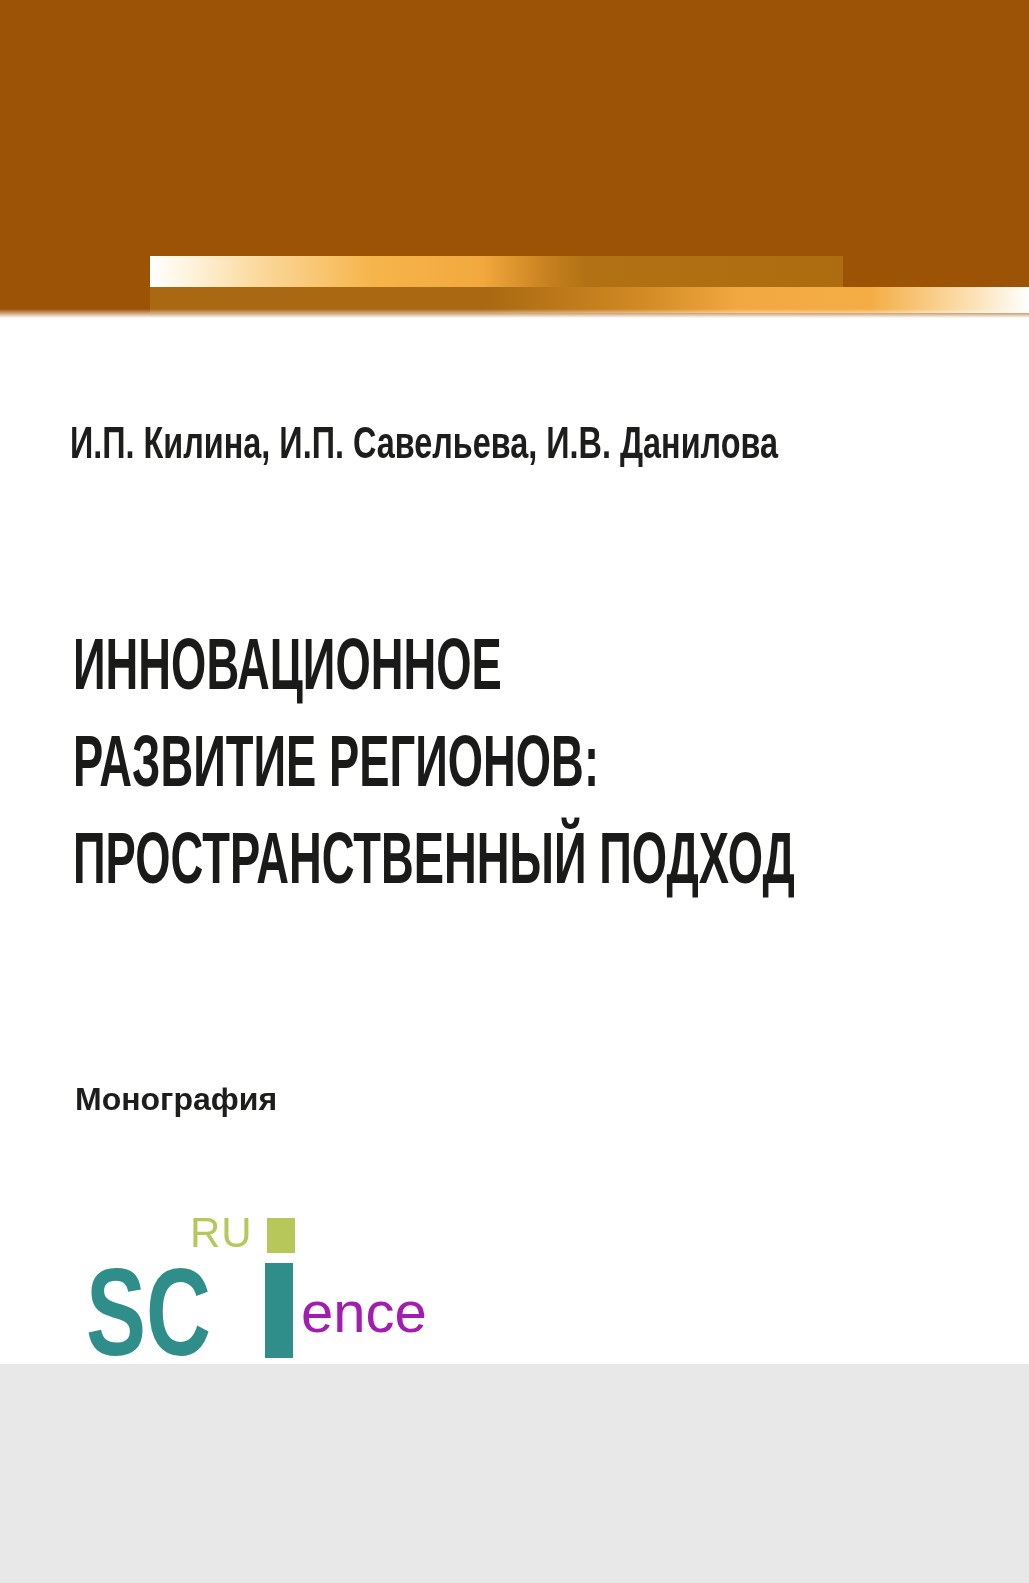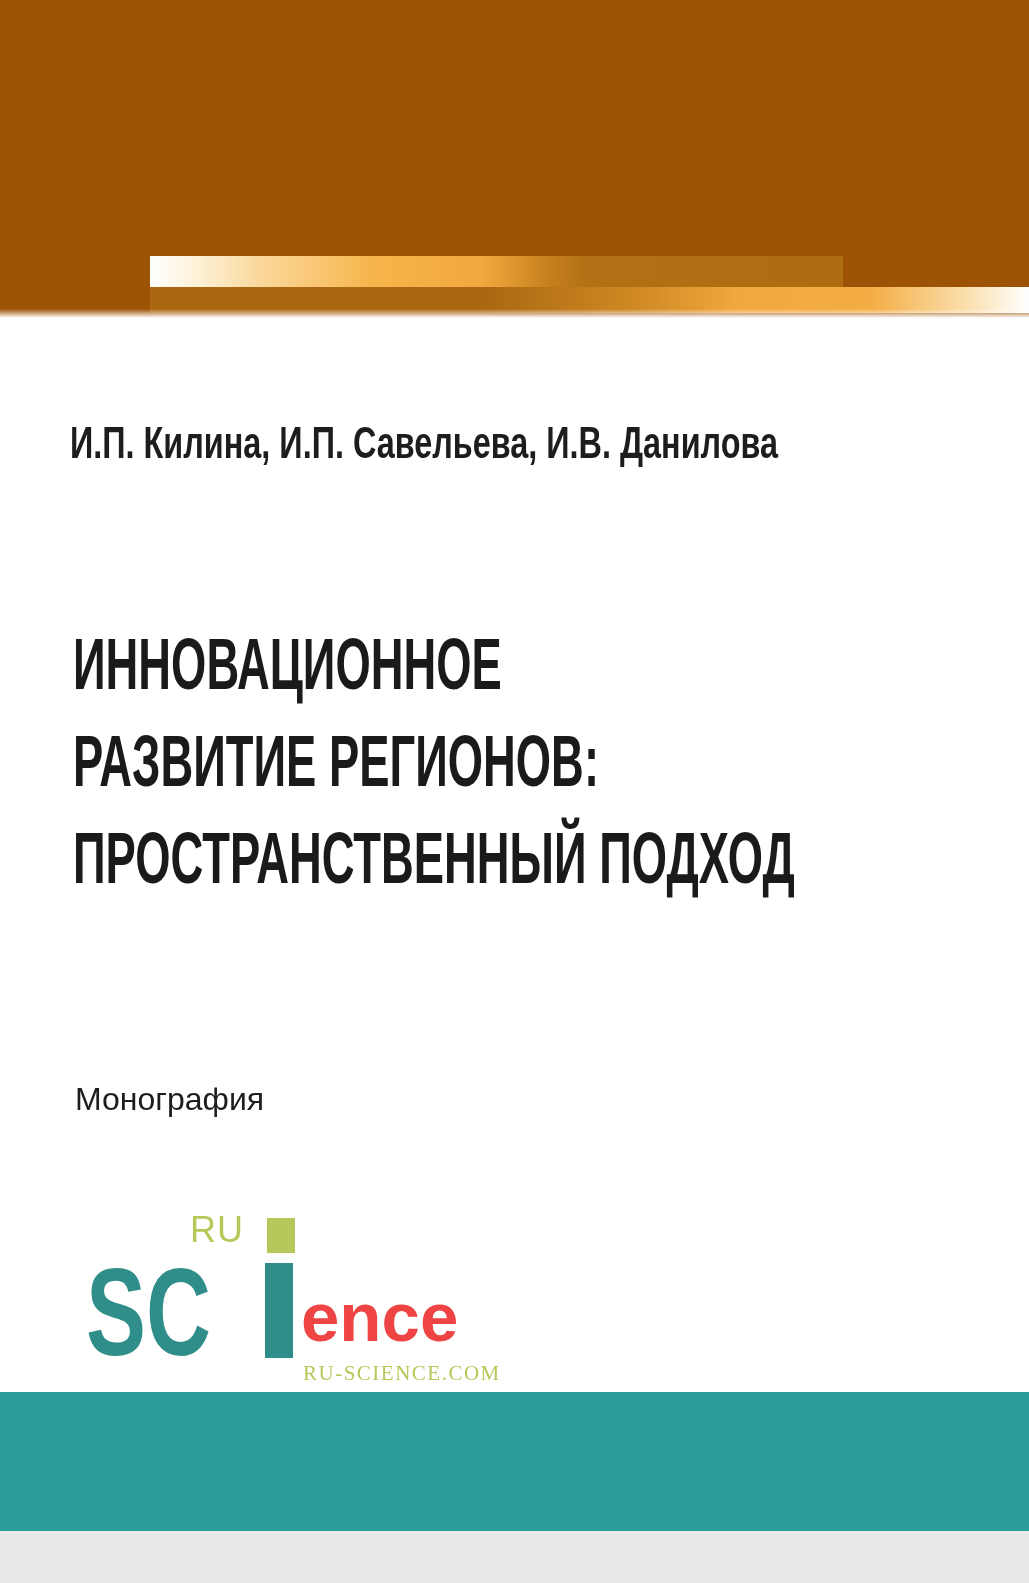--- a/index.html
+++ b/index.html
@@ -1,18 +1,18 @@
 <!DOCTYPE html>
 <html><head>
 <meta charset="utf-8">
 <style>
   html,body{margin:0;padding:0;background:#e8e8e8;}
   .page{
     position:relative;
-    width:1029px;height:1531px;
+    width:1029px;height:1364px;
     background:#ffffff;
     overflow:hidden;
     font-family:"Liberation Sans", sans-serif;
   }
   
   .header-band{
     position:absolute;left:0;top:0;width:1029px;height:318px;
     background:#9c5306;
   }
   .strip-upper{
@@ -40,45 +40,45 @@
     letter-spacing:0px;
   }
   .title{
     position:absolute;left:73px;top:616px;
     font-size:72px;font-weight:700;color:#1a1a18;
     line-height:97px;white-space:nowrap;
     transform:scaleX(0.63);transform-origin:left top;
   }
   .subtitle{
     position:absolute;left:75px;top:1083px;
-    font-size:32px;font-weight:400;color:#1d1d1b;
+    font-size:32px;font-weight:700;color:#1d1d1b;
     line-height:1;white-space:nowrap;
   }
   
   .logo-ru{
     position:absolute;left:190px;top:1212px;
-    font-size:36px;font-weight:400;color:#b7c75a;
+    font-size:42px;font-weight:400;color:#b7c75a;
     line-height:1;letter-spacing:1px;
   }
   .logo-square{
     position:absolute;left:267px;top:1218px;width:28px;height:35px;
     background:#b7c75a;
   }
   .logo-sc{
     position:absolute;left:86px;top:1249px;
     font-size:125px;font-weight:700;color:#2f8e8a;
     line-height:1;transform:scaleX(0.72);transform-origin:left top;
   }
   .logo-i-bar{
     position:absolute;left:265px;top:1263px;width:28px;height:95px;
     background:#2f8e8a;color:transparent;font-size:0;overflow:hidden;
   }
   .logo-ence{
     position:absolute;left:301px;top:1283px;
-    font-size:69px;font-weight:700;color:#ef4444;
+    font-size:58px;font-weight:400;color:#a21caf;
     line-height:1;letter-spacing:0px;
   }
   .logo-domain{
     position:absolute;left:303px;top:1363px;
     font-size:21px;font-weight:400;color:#b7c75a;
     line-height:1;letter-spacing:1.5px;white-space:nowrap;font-family:Liberation Serif, serif;
   }
   
   .footer-band{
     position:absolute;left:0;top:1392px;width:1029px;height:191px;

